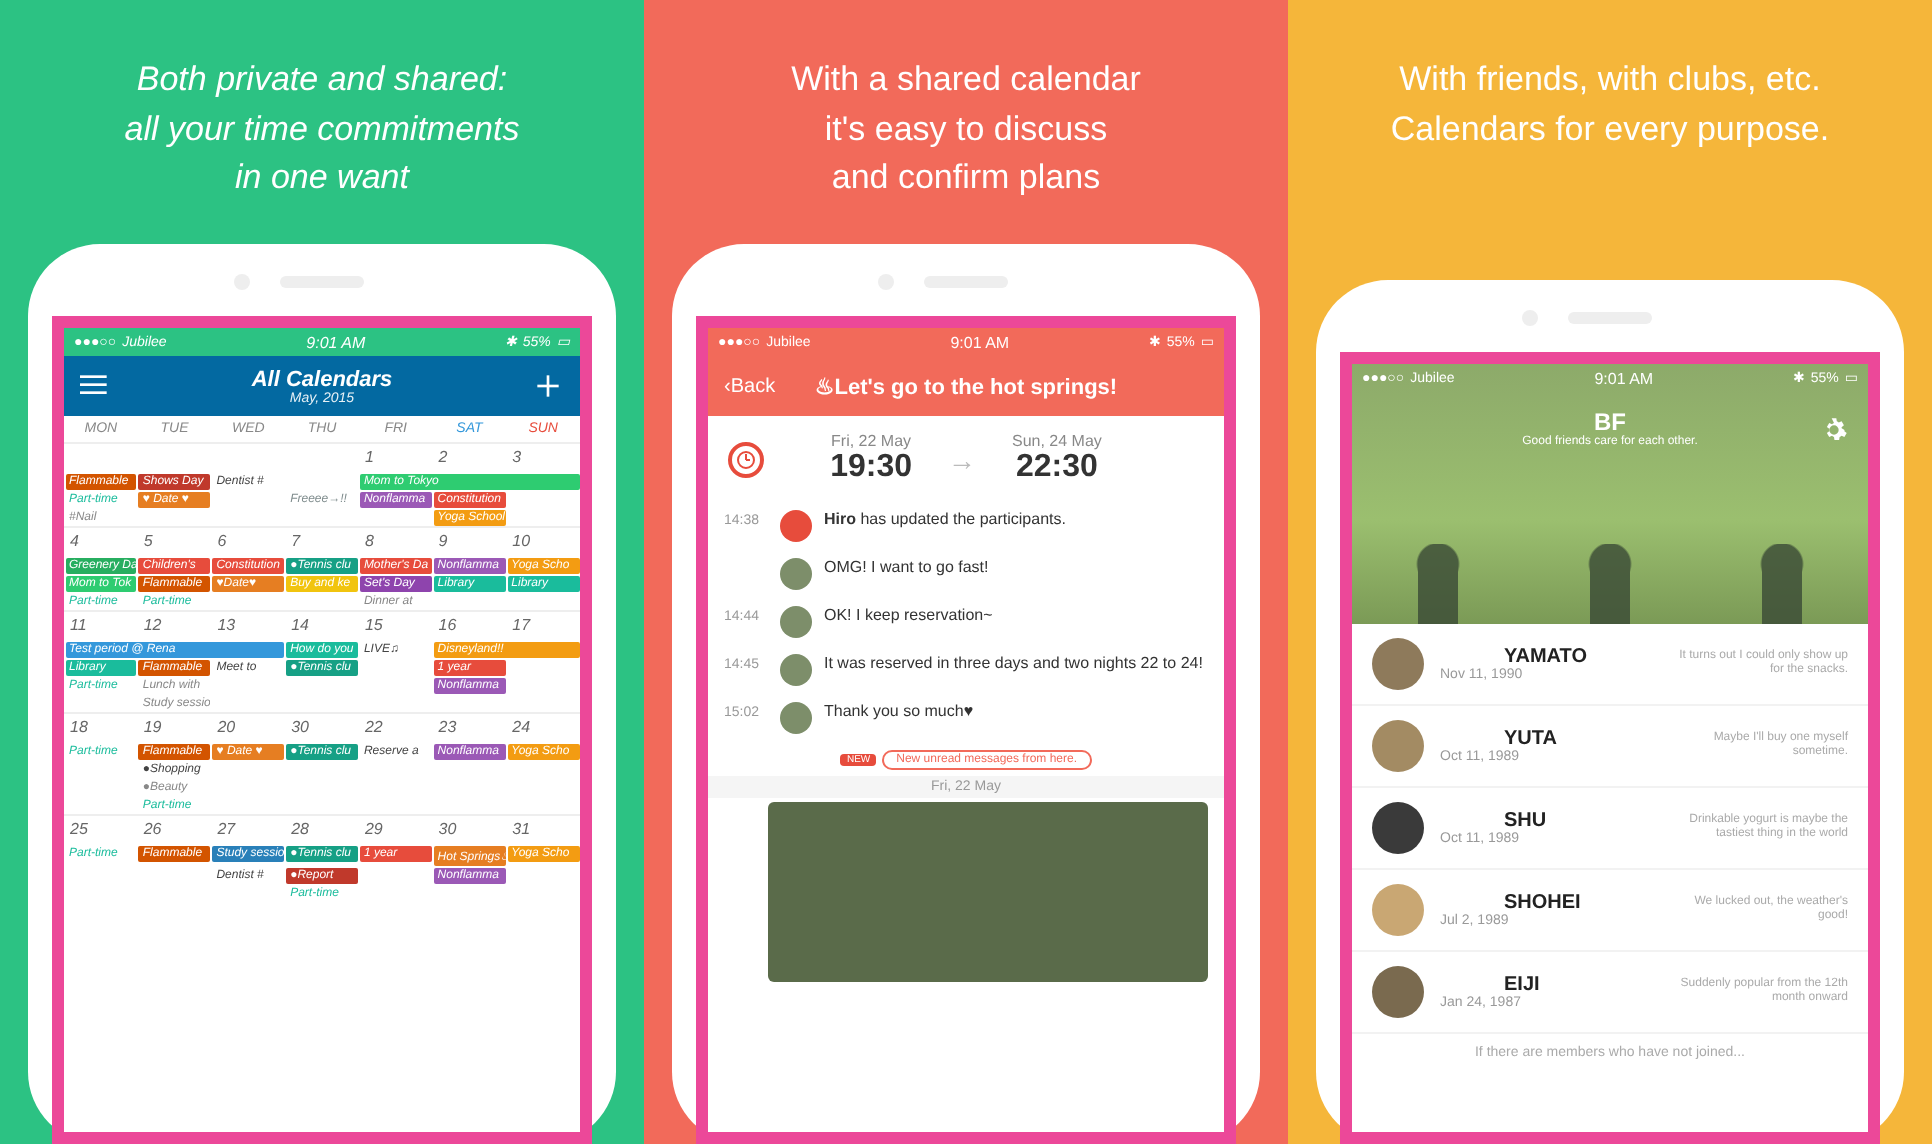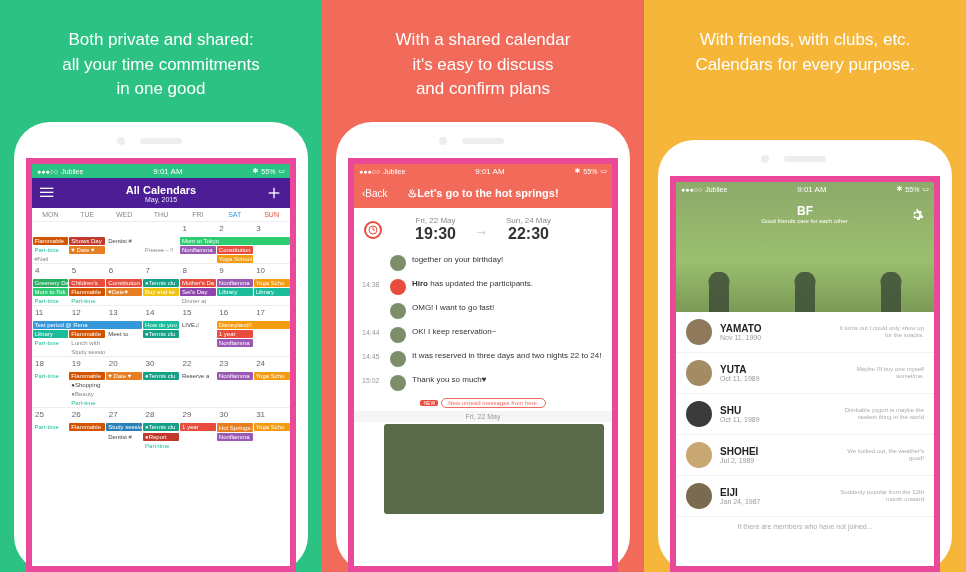--- a/index.html
+++ b/index.html
@@ -1,19 +1,19 @@
 <!DOCTYPE html>
 <html><head>
 <meta charset="utf-8">
 <style>
 * { margin: 0; padding: 0; box-sizing: border-box; }
 body { font-family: -apple-system, "Helvetica Neue", Arial, sans-serif; width: 966px; height: 572px; overflow: hidden; }
 .panels { display: flex; width: 100%; height: 100%; }
 .panel { flex: 1; position: relative; display: flex; flex-direction: column; align-items: center; padding-top: 28px; }
-.panel.green { background: #2cc283; }
+.panel.green { background: #2cc283; font-style: italic; }
 .panel.coral { background: #f26a5a; }
 .panel.amber { background: #f5b63a; }
 .tagline { color: #fff; font-size: 17px; font-weight: 300; text-align: center; line-height: 1.45; min-height: 84px; }
 .phone { width: 294px; height: 560px; background: #fff; border-radius: 36px; margin-top: 10px; padding: 36px 12px 0 12px; position: relative; }
 .phone:before { content: ""; position: absolute; top: 16px; left: 50%; transform: translateX(-50%); width: 42px; height: 6px; background: #eee; border-radius: 3px; }
 .phone:after { content: ""; position: absolute; top: 15px; left: 50%; margin-left: -44px; width: 8px; height: 8px; background: #eee; border-radius: 50%; }
 .screen { width: 100%; height: 100%; background: #fff; border: 6px solid #ec4899; overflow: hidden; font-size: 8px; display: flex; flex-direction: column; }
 .statusbar { height: 14px; font-size: 8px; display: flex; align-items: center; justify-content: space-between; padding: 0 5px; color: #fff; }
 .status-left, .status-right { display: flex; align-items: center; gap: 3px; }
 .status-left span, .status-right span { font-size: 7px; }
@@ -55,51 +55,51 @@
 .cover { height: 130px; background: linear-gradient(to bottom, #8daa6a 0%, #9bbf6f 60%, #7b9a56 100%); position: relative; }
 .cover .statusbar, .cover .nav { position: relative; z-index: 2; }
 .cover .bf { position: absolute; top: 22px; left: 0; right: 0; text-align: center; color: #fff; font-size: 12px; font-weight: 600; }
 .cover .bf .sub { font-size: 6px; font-weight: 300; }
 .cover .gear { position: absolute; top: 26px; right: 10px; color: #fff; }
 .people-bg { position: absolute; bottom: 0; left: 0; right: 0; height: 60px; display: flex; justify-content: space-around; align-items: flex-end; }
 .silhouette { width: 30px; height: 40px; background: radial-gradient(circle at 50% 25%, #3a4a36 0 10px, transparent 11px), linear-gradient(#3a4a36, #3a4a36); background-size: 100% 100%, 20px 28px; background-position: center top, center bottom; background-repeat: no-repeat; border-radius: 10px 10px 0 0; opacity: .8; }
 .friendlist { flex: 1; background: #fff; overflow: hidden; }
 .friend { display: flex; align-items: center; gap: 8px; padding: 7px 10px; border-bottom: 1px solid #f2f2f2; }
 .friend .avatar { width: 26px; height: 26px; border-radius: 50%; background: #999; flex-shrink: 0; }
-.friend .name { font-size: 10px; font-weight: 700; color: #222; }
+.friend .name { font-size: 10px; font-weight: 700; color: #222; margin-left: 32px; }
 .friend .date { font-size: 7px; color: #999; }
 .friend .quote { margin-left: auto; font-size: 6px; color: #aaa; text-align: right; max-width: 90px; line-height: 1.2; }
 .friend .extra { font-size: 6px; color: #f5a623; }
 </style>
 </head>
 <body>
 
 <div class="panels">
 
   <div class="panel green">
     <div class="tagline">
       <div>Both private and shared:</div>
       <div>all your time commitments</div>
-      <div>in one good</div>
+      <div>in one want</div>
     </div>
     <div class="phone">
       <div class="screen">
         <div class="statusbar" style="background:#2cc283">
           <div class="status-left">
               <span>●●●○○</span>
               <span>Jubilee</span>
             </div>
           <span>9:01 AM</span>
           <div class="status-right">
               <span>✱</span>
               <span>55%</span>
               <span>▭</span>
             </div>
         </div>
-        <div class="nav" style="background:#4c1d95">
+        <div class="nav" style="background:#0369a1">
           <div class="side">
               <svg viewBox="0 0 24 24" fill="#fff">
                 <rect y="4" width="20" height="2"></rect>
                 <rect y="10" width="20" height="2"></rect>
                 <rect y="16" width="20" height="2"></rect>
               </svg>
             </div>
           <div class="title">
               <div>All Calendars</div>
               <div class="sub">May, 2015</div>
@@ -492,25 +492,20 @@
             </div>
           <div class="arrow">→</div>
           <div class="dt">
               <div class="d">Sun, 24 May</div>
               <div class="t">22:30</div>
             </div>
         </div>
         <div class="chatbody">
           <div id="chat-msgs">
               <div class="msg">
-                <div class="time"></div>
-                <div class="avatar"></div>
-                <div class="text">together on your birthday!</div>
-              </div>
-              <div class="msg">
                 <div class="time">14:38</div>
                 <div class="avatar" style="background: rgb(231, 76, 60);"></div>
                 <div class="text"><b>Hiro </b>has updated the participants.</div>
               </div>
               <div class="msg">
                 <div class="time"></div>
                 <div class="avatar"></div>
                 <div class="text">OMG! I want to go fast!</div>
               </div>
               <div class="msg">

